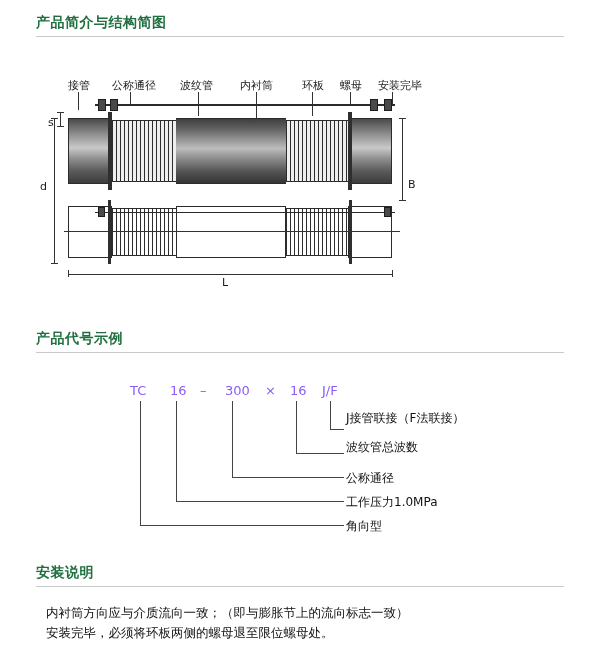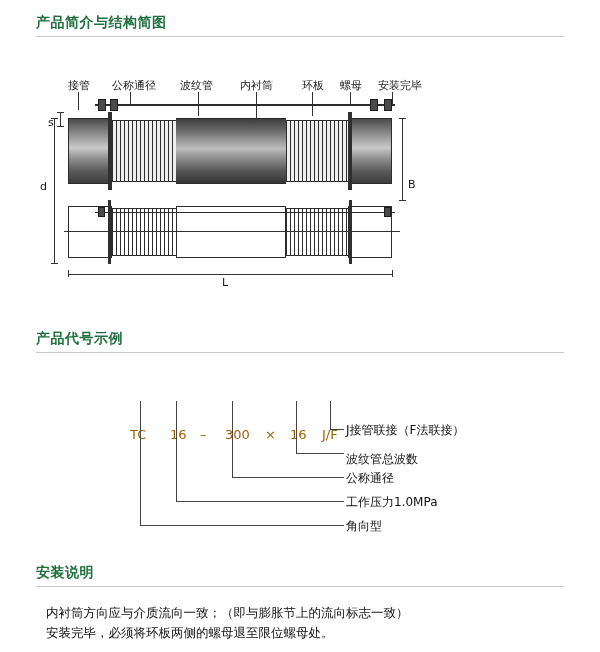--- a/index.html
+++ b/index.html
@@ -143,23 +143,22 @@
   #code-figure {
     position: absolute;
     left: 100px;
     top: 375px;
     width: 420px;
     height: 160px;
   }
   .code-token {
     position: absolute;
     font-size: 13px;
-    color: #a16207;
-    white-space: nowrap;
-    margin-top: 44px;
+    color: #8b5cf6;
+    white-space: nowrap;
   }
   .code-desc {
     position: absolute;
     font-size: 12px;
     color: #111;
     white-space: nowrap;
   }
   .code-vline {
     position: absolute;
     width: 1px;
@@ -265,25 +264,25 @@
   <div class="code-token" style="left:30px; top:8px;">TC</div>
   <div class="code-token" style="left:70px; top:8px;">16</div>
   <div class="code-token" style="left:100px; top:8px;">–</div>
   <div class="code-token" style="left:125px; top:8px;">300</div>
   <div class="code-token" style="left:165px; top:8px;">×</div>
   <div class="code-token" style="left:190px; top:8px;">16</div>
   <div class="code-token" style="left:222px; top:8px;">J/F</div>
 
   <div class="code-vline" style="left:230px; top:26px; height:28px;"></div>
   <div class="code-hline" style="left:230px; top:54px; width:14px;"></div>
-  <div class="code-desc" style="left:246px; top:47px;text-align:right;">J接管联接（F法联接）</div>
+  <div class="code-desc" style="left:246px; top:35px;text-align:right;">J接管联接（F法联接）</div>
 
   <div class="code-vline" style="left:196px; top:26px; height:52px;"></div>
   <div class="code-hline" style="left:196px; top:78px; width:48px;"></div>
-  <div class="code-desc" style="left:246px; top:76px;font-family:Liberation Mono, monospace;">波纹管总波数</div>
+  <div class="code-desc" style="left:246px; top:64px;font-family:Liberation Mono, monospace;">波纹管总波数</div>
 
   <div class="code-vline" style="left:132px; top:26px; height:76px;"></div>
   <div class="code-hline" style="left:132px; top:102px; width:112px;"></div>
   <div class="code-desc" style="left:246px; top:95px;">公称通径</div>
 
   <div class="code-vline" style="left:76px; top:26px; height:100px;"></div>
   <div class="code-hline" style="left:76px; top:126px; width:168px;"></div>
   <div class="code-desc" style="left:246px; top:119px;">工作压力1.0MPa</div>
 
   <div class="code-vline" style="left:40px; top:26px; height:124px;"></div>

